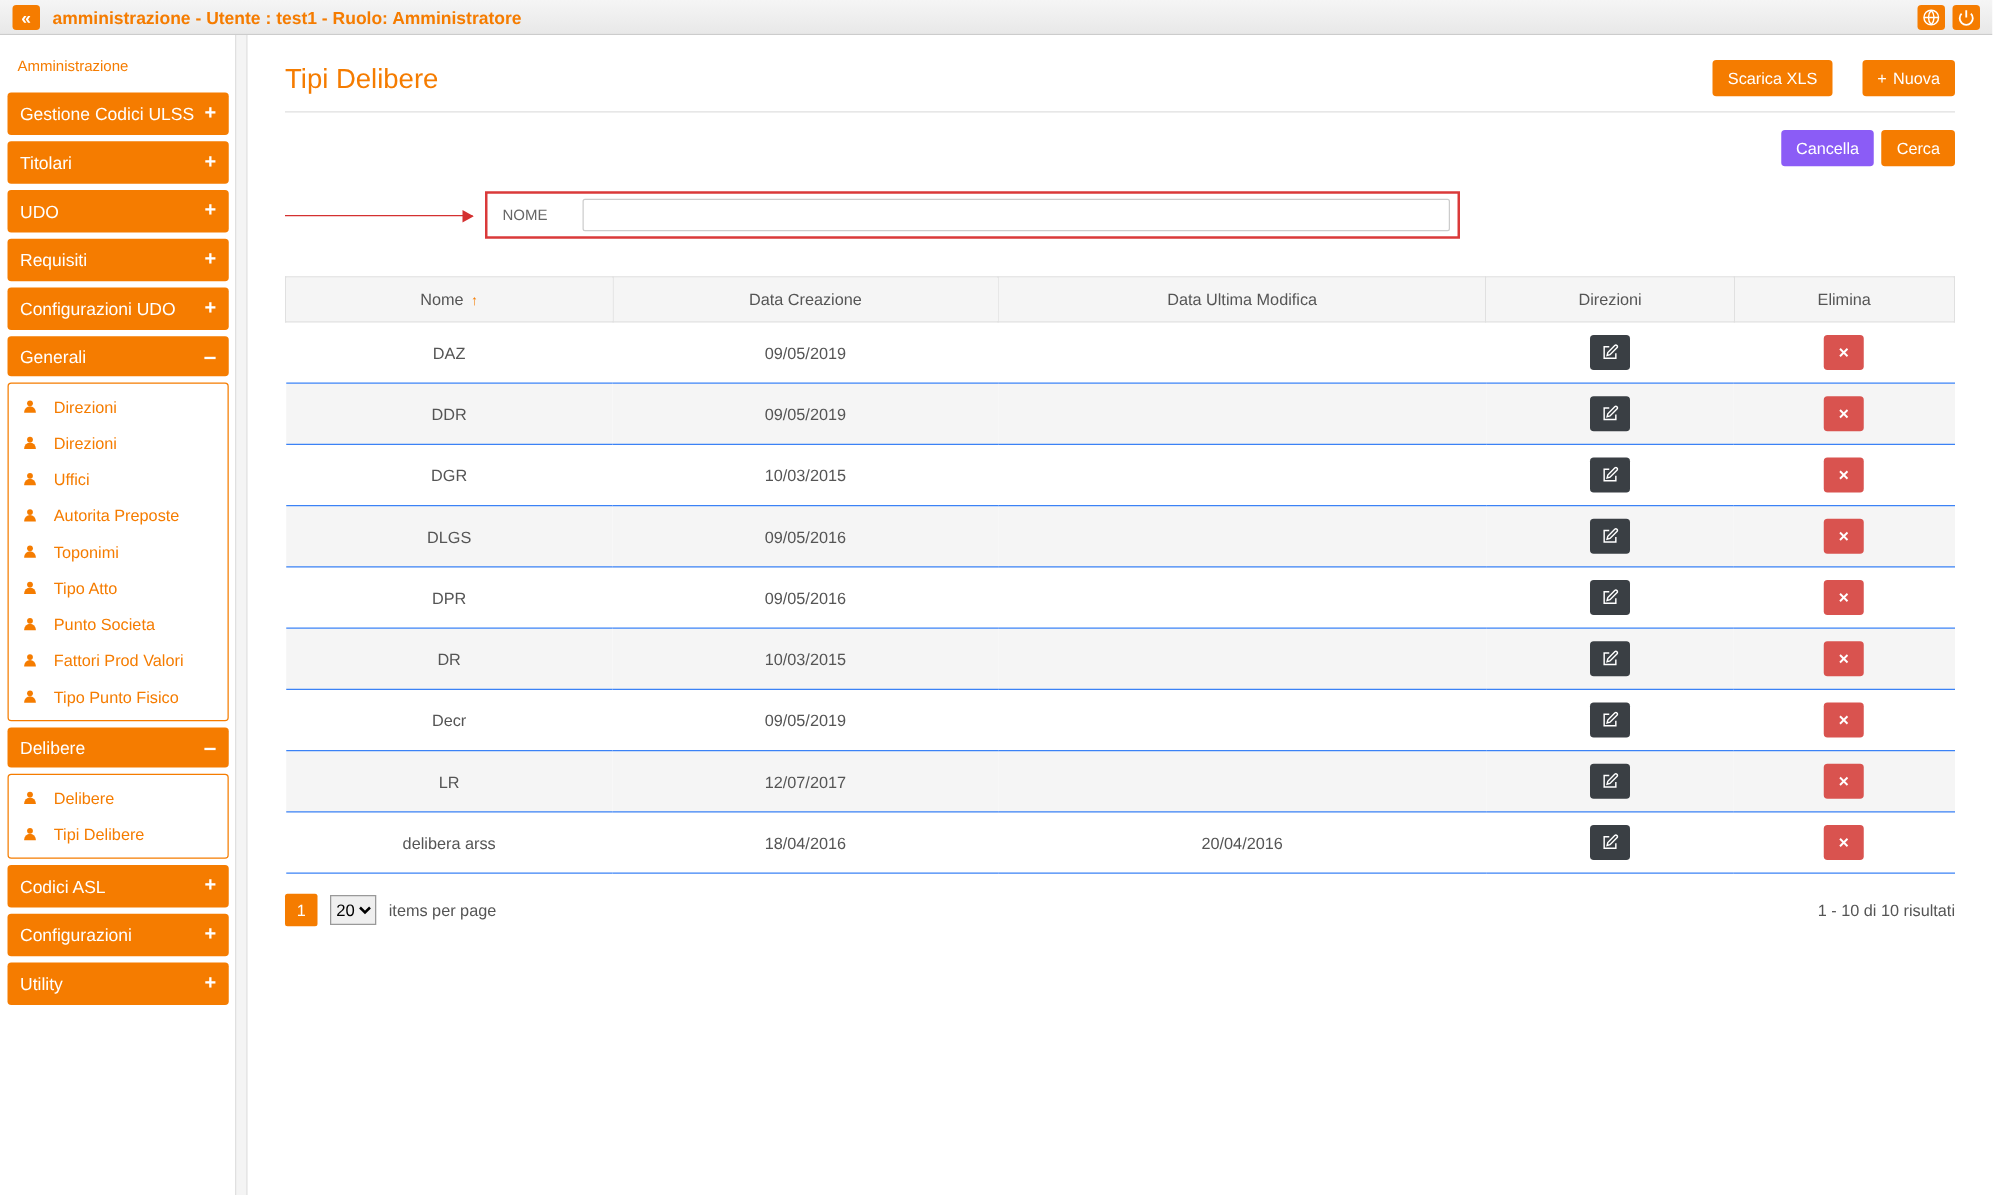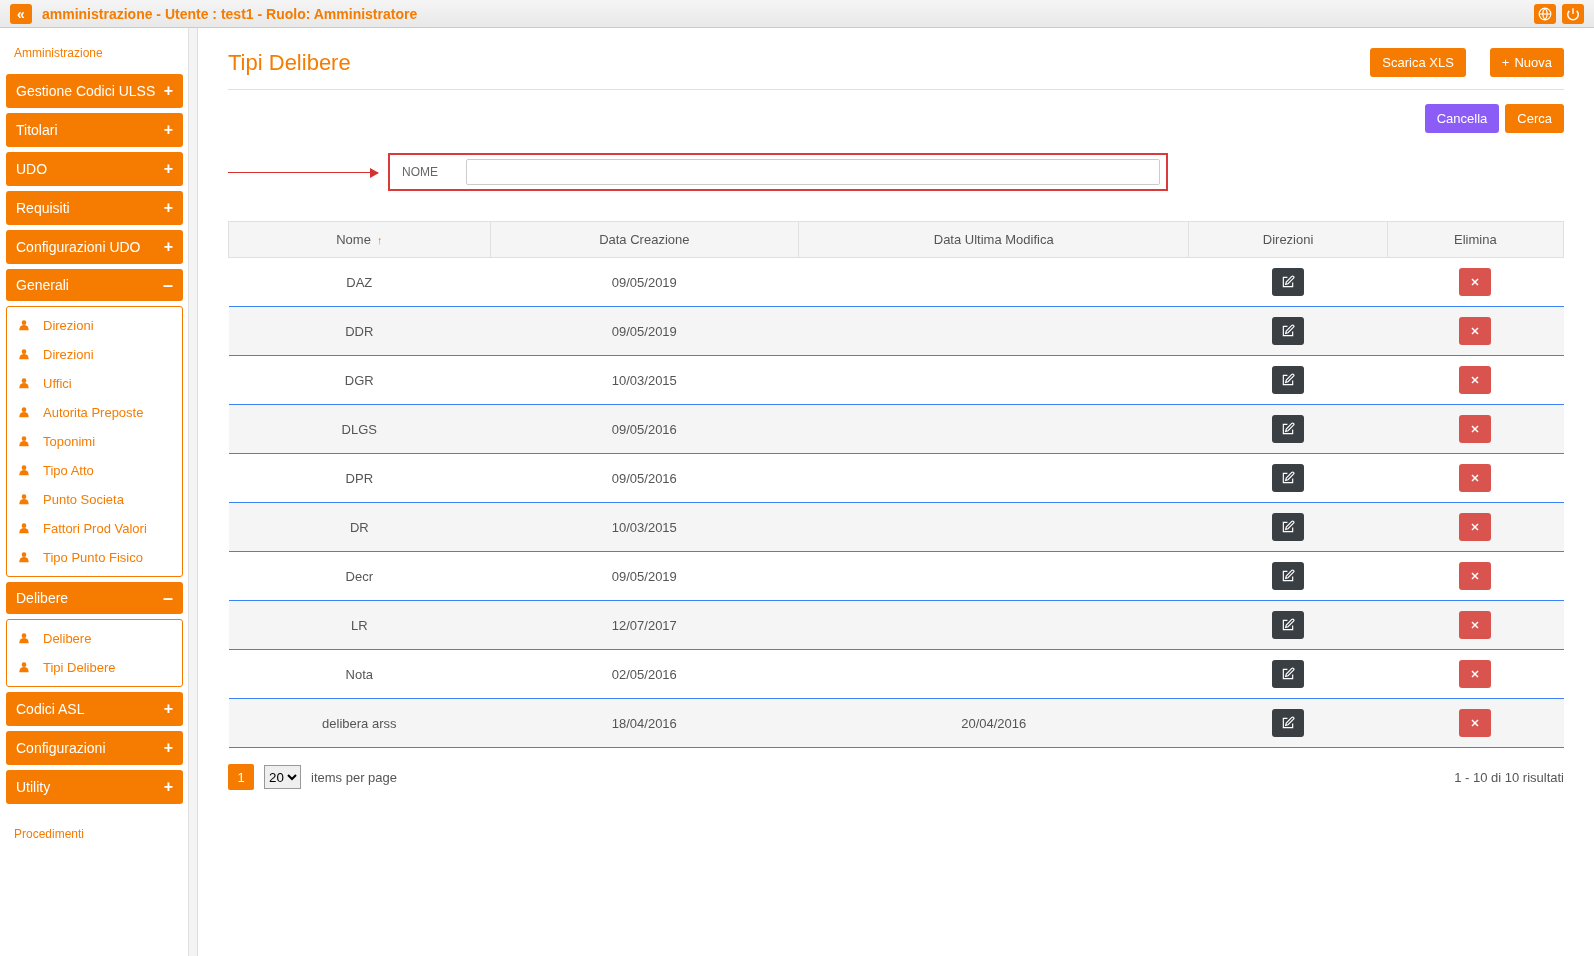--- a/index.html
+++ b/index.html
@@ -238,21 +238,20 @@
         </div>
       <div class="menu-item">
           <span>Configurazioni</span>
           <span class="plus">+</span>
         </div>
       <div class="menu-item">
           <span>Utility</span>
           <span class="plus">+</span>
         </div>
 
-      <div class="sidebar-title" style="padding-top:18px;">Procedimenti</div>
     </div>
   </div>
 
   <div class="main">
     <div class="page-header">
       <div class="page-title">Tipi Delibere</div>
       <div class="header-actions">
         <button class="btn btn-orange">Scarica XLS</button>
         <button class="btn btn-orange">
             <span>+</span>
@@ -418,37 +417,20 @@
                 </svg>
               </span></td>
     <td><span class="icon-btn delete">
                 <svg width="12" height="12" viewBox="0 0 24 24" fill="none" stroke="white" stroke-width="3">
                   <line x1="18" y1="6" x2="6" y2="18"></line>
                   <line x1="6" y1="6" x2="18" y2="18"></line>
                 </svg>
               </span></td>
           </tr>
           <tr>
-    <td>Nota</td>
-    <td>02/05/2016</td>
-    <td></td>
-    <td><span class="icon-btn edit">
-                <svg width="14" height="14" viewBox="0 0 24 24" fill="none" stroke="white" stroke-width="2">
-                  <path d="M11 4H4v16h16v-7"></path>
-                  <path d="M18.5 2.5a2.1 2.1 0 013 3L12 15l-4 1 1-4 9.5-9.5z"></path>
-                </svg>
-              </span></td>
-    <td><span class="icon-btn delete">
-                <svg width="12" height="12" viewBox="0 0 24 24" fill="none" stroke="white" stroke-width="3">
-                  <line x1="18" y1="6" x2="6" y2="18"></line>
-                  <line x1="6" y1="6" x2="18" y2="18"></line>
-                </svg>
-              </span></td>
-          </tr>
-          <tr>
     <td>delibera arss</td>
     <td>18/04/2016</td>
     <td>20/04/2016</td>
     <td><span class="icon-btn edit">
                 <svg width="14" height="14" viewBox="0 0 24 24" fill="none" stroke="white" stroke-width="2">
                   <path d="M11 4H4v16h16v-7"></path>
                   <path d="M18.5 2.5a2.1 2.1 0 013 3L12 15l-4 1 1-4 9.5-9.5z"></path>
                 </svg>
               </span></td>
     <td><span class="icon-btn delete">

